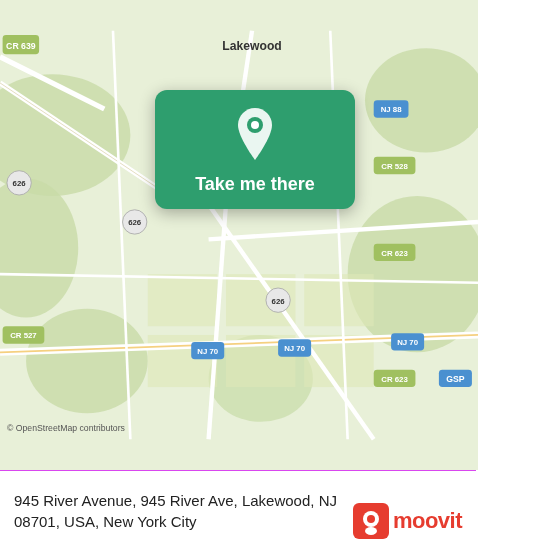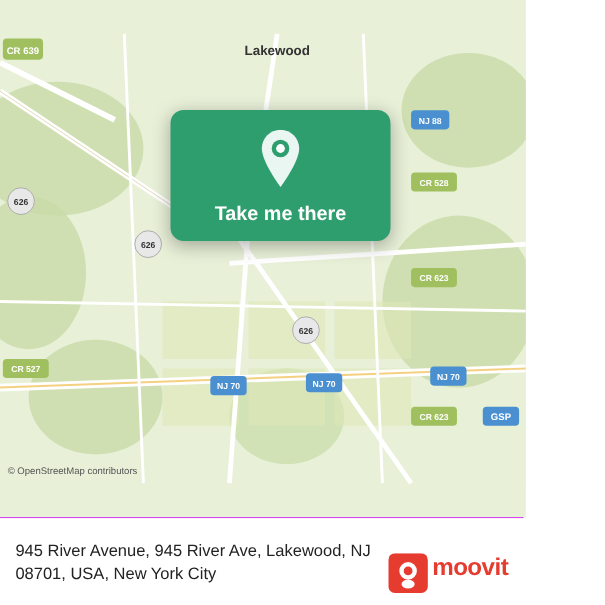--- a/index.html
+++ b/index.html
@@ -20,21 +20,21 @@
     }
 
     
     #map-svg {
       width: 100%;
       height: 100%;
     }
 
     #overlay-card {
       position: absolute;
-      top: 100px;
+      top: 90px;
       left: 155px;
       width: 200px;
       background: #2e9e6e;
       border-radius: 12px;
       display: flex;
       flex-direction: column;
       align-items: center;
       padding: 18px 20px 14px 20px;
       box-shadow: 0 4px 16px rgba(0,0,0,0.3);
       cursor: pointer;
@@ -70,21 +70,21 @@
 
     #address-text {
       font-size: 15px;
       color: #222;
       line-height: 1.4;
       flex: 1;
     }
 
     #moovit-logo {
       display: flex;
-      align-items: flex-start;
+      align-items: center;
       gap: 4px;
       margin-left: 10px;
       margin-top: 20px;
     }
 
     #moovit-icon {
       width: 36px;
       height: 36px;
     }
 

